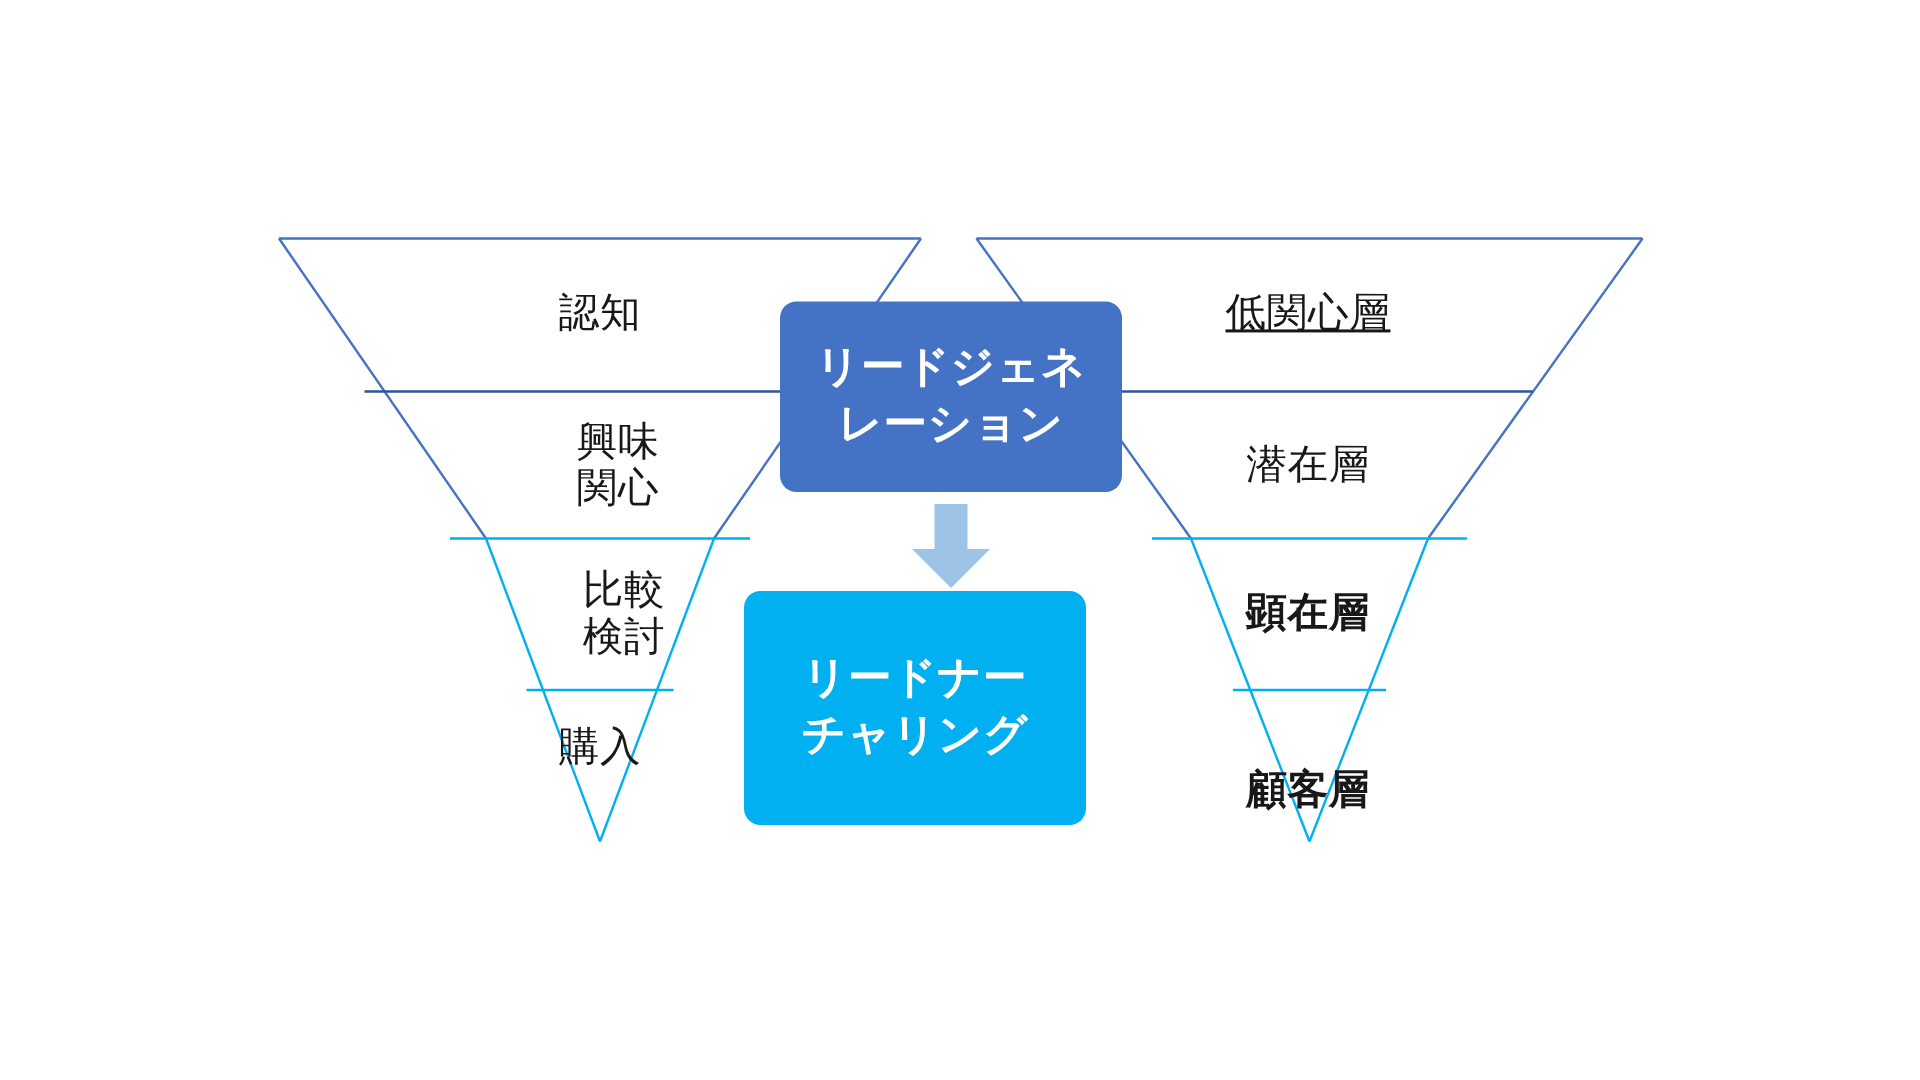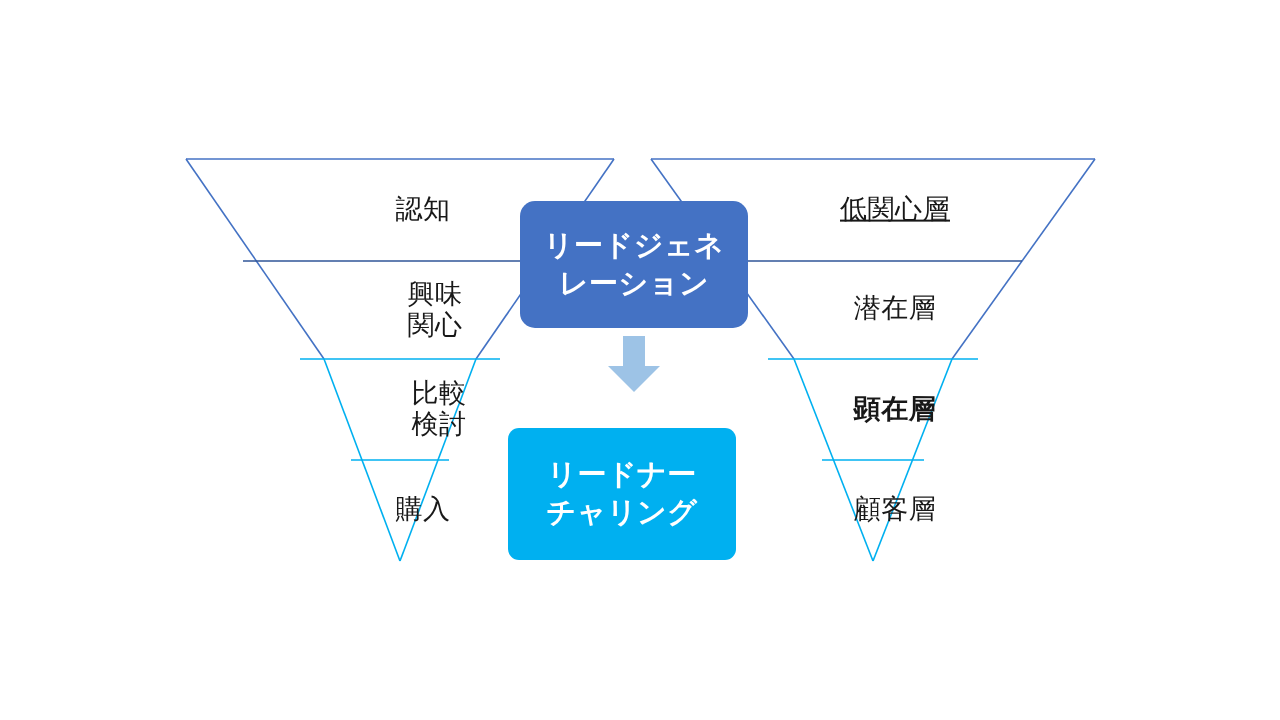--- a/index.html
+++ b/index.html
@@ -32,21 +32,20 @@
   .stage-label {
     position: absolute;
     color: #181818;
     font-size: 27px;
     line-height: 1.14;
     text-align: center;
     white-space: pre-line;
     letter-spacing: 0.5px;
     transform: translate(-50%, -50%);
     font-family: "Liberation Sans", "DejaVu Sans", sans-serif;
-    margin-left: 23px;
   }
   .center-box {
     position: absolute;
     border-radius: 11px;
     display: flex;
     align-items: center;
     justify-content: center;
     text-align: center;
     color: #ffffff;
     font-size: 29px;
@@ -57,25 +56,24 @@
     box-sizing: border-box;
     padding: 4px 6px;
   }
   #lead-gen-box {
     left: 520px;
     top: 201px;
     width: 228px;
     height: 127px;
   }
   #lead-nurturing-box {
-    left: 508px;
+    left: 496px;
     top: 394px;
     width: 228px;
-    height: 132px;
-    margin-top: 34px;
+    height: 156px;
   }
   #down-arrow {
     position: absolute;
     left: 608px;
     top: 336px;
     width: 52px;
     height: 56px;
   }
 </style>
 </head>
@@ -118,28 +116,28 @@
       <line x1="768" y1="359" x2="978" y2="359" stroke="#00B0F0" stroke-width="1.6"></line>
       <line x1="822" y1="460" x2="924" y2="460" stroke="#00B0F0" stroke-width="1.6"></line>
     </g>
   </svg>
 
   <div class="stage-label" style="left:400px; top:209px;">認知</div>
   <div class="stage-label" style="left:412px; top:310px;">興味
 関心</div>
   <div class="stage-label" style="left:416px; top:409px;">比較
 検討</div>
-  <div class="stage-label" style="left:400px; top:509px;">購入</div>
+  <div class="stage-label" style="left:400px; top:498px;">購入</div>
 
   <div class="stage-label" style="left:872px; top:209px;text-decoration:underline;">低関心層</div>
-  <div class="stage-label" style="left:872px; top:310px;font-family:Liberation Mono, monospace;">潜在層</div>
+  <div class="stage-label" style="left:872px; top:310px;">潜在層</div>
   <div class="stage-label" style="left:872px; top:409px;font-weight:bold;">顕在層</div>
-  <div class="stage-label" style="left:872px; top:509px;">顧客層</div>
+  <div class="stage-label" style="left:872px; top:527px;font-weight:bold;">顧客層</div>
 
-  <div id="lead-gen-box" class="center-box" style="background:#4472C4;border-radius:15px;">リードジェネ
+  <div id="lead-gen-box" class="center-box" style="background:#4472C4;">リードジェネ
 レーション</div>
 
   <svg id="down-arrow" viewBox="0 0 52 56">
     <polygon points="15,0 37,0 37,30 52,30 26,56 0,30 15,30" fill="#9DC3E6"></polygon>
   </svg>
 
   <div id="lead-nurturing-box" class="center-box" style="background:#00B0F0;">リードナー
 チャリング</div>
 
 </div>

